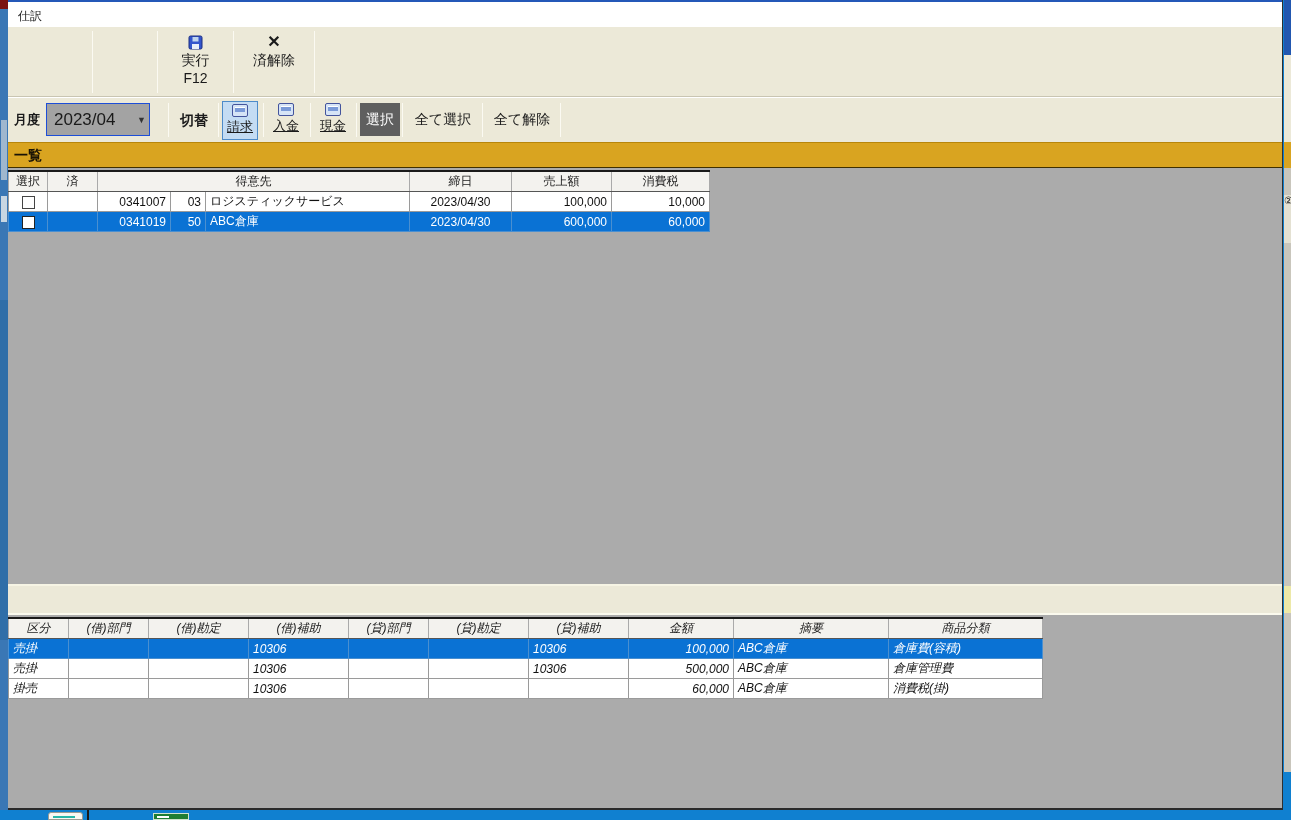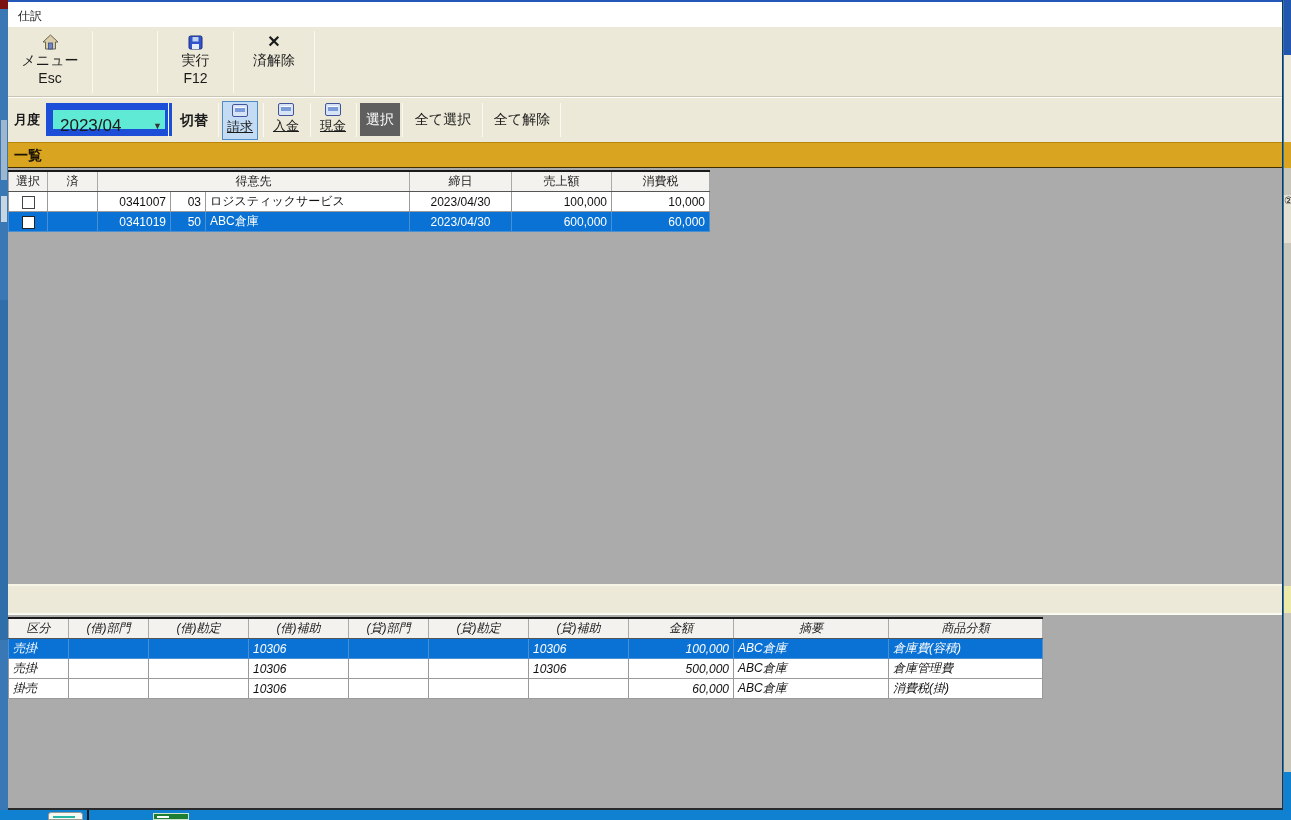--- a/index.html
+++ b/index.html
@@ -42,21 +42,21 @@
   .toolbar1 { position:absolute; left:0; top:27px; width:100%; height:70px; background:#ECE9D8; border-bottom:1px solid #c9c5b2; }
   .tb1-sep { position:absolute; top:4px; width:1px; height:62px; background:#b9b5a2; border-right:1px solid #fbfaf2; }
   .tb1-btn { position:absolute; top:2px; height:66px; display:flex; flex-direction:column; align-items:center; justify-content:flex-start; font-size:14px; line-height:18px; color:#1a1a1a; cursor:default; }
   .tb1-btn .ico { height:18px; margin-top:4px; display:flex; align-items:center; justify-content:center; }
   .x-glyph { font-size:16px; font-weight:bold; color:#1a1a1a; line-height:16px; }
 
   
   .toolbar2 { position:absolute; left:0; top:97px; width:100%; height:45px; background:#ECE9D8; border-top:1px solid #fff; }
   .tb2-sep { position:absolute; top:5px; width:1px; height:34px; background:#a9a596; border-right:1px solid #fbfaf2; }
   .month-label { position:absolute; left:6px; top:13px; font-size:13px; font-weight:bold; color:#1a1a1a; }
-  .month-combo { position:absolute; left:38px; top:5px; width:126px; height:33px; background:#5eead4; border:7px solid #1d4ed8; }
+  .month-combo { position:absolute; left:38px; top:5px; width:104px; height:33px; background:#a3a3a3; border:1px solid #1d4ed8; }
   .month-combo .val { position:absolute; left:7px; top:6px; font-size:17px; color:#1a1a1a; }
   .month-combo .arrow { position:absolute; right:3px; top:11px; font-size:9px; color:#333; }
   .switch-btn { position:absolute; left:166px; top:8px; width:40px; height:28px; font-size:14px; font-weight:bold; color:#1a1a1a; text-align:center; line-height:28px; }
   .icon-btn { position:absolute; top:3px; width:36px; height:39px; display:flex; flex-direction:column; align-items:center; font-size:13px; color:#1a1a1a;text-decoration:underline; }
   .icon-btn.active { background:#C4DCF3; border:1px solid #4E8BC8; }
   .win-ico { width:16px; height:13px; margin-top:2px; margin-bottom:1px; border:1px solid #44549C; border-radius:2px; background:#D6E4F6; position:relative; }
   .win-ico i { position:absolute; left:2px; top:2px; right:2px; height:5px; background:#7A9AD8; border-top:1px solid #fff; }
   .flat-btn { position:absolute; top:5px; height:33px; font-size:14px; color:#1a1a1a; text-align:center; line-height:33px; }
   .flat-btn.dark { background:#5F5F5F; color:#fff; }
 
@@ -97,30 +97,20 @@
     <div class="spec4"></div>
   </div>
 
   <div class="main-window">
 
     <div class="titlebar">
       <span class="title">仕訳</span>
     </div>
 
     <div class="toolbar1">
-      <div class="tb1-btn" style="left:2px; width:80px;">
-        <span class="ico">
-          <svg width="17" height="16" viewBox="0 0 17 16">
-            <polygon points="8.5,1 16,8 13.5,8 13.5,15 3.5,15 3.5,8 1,8" fill="#D8CDA8" stroke="#6a6350" stroke-width="1"></polygon>
-            <rect x="6.5" y="9" width="4" height="6" fill="#6E86C8" stroke="#3a4a80" stroke-width="0.8"></rect>
-          </svg>
-        </span>
-        <span>メニュー</span>
-        <span>Esc</span>
-      </div>
       <div class="tb1-sep" style="left:84px;"></div>
       <div class="tb1-sep" style="left:149px;"></div>
       <div class="tb1-btn" style="left:150px; width:75px;">
         <span class="ico">
           <svg width="15" height="15" viewBox="0 0 15 15">
             <rect x="1" y="1" width="13" height="13" rx="1.5" fill="#3355CC" stroke="#1c2f80" stroke-width="1"></rect>
             <rect x="4.5" y="2" width="6" height="4.5" fill="#BFD4EE"></rect>
             <rect x="4" y="9" width="7" height="5" fill="#E8EEF8"></rect>
           </svg>
         </span>

